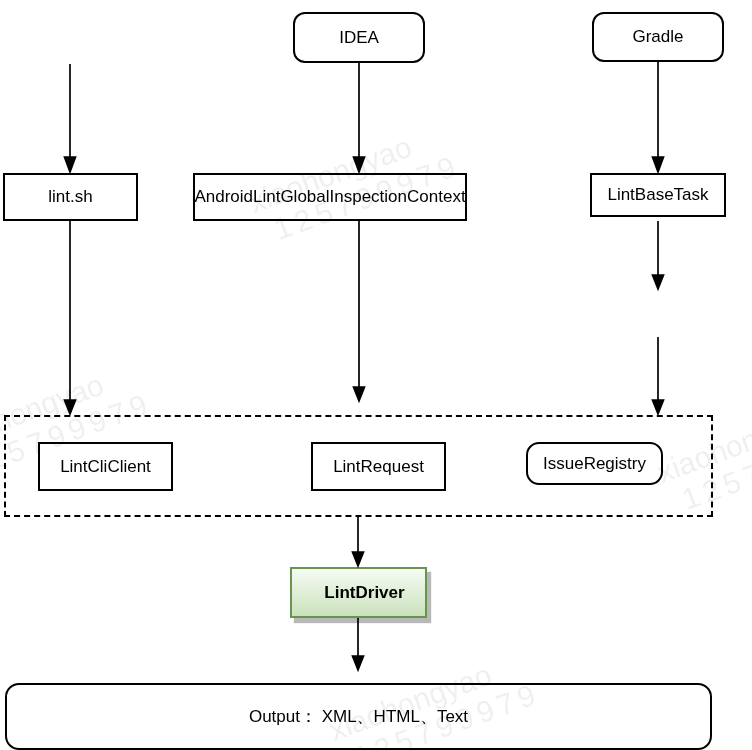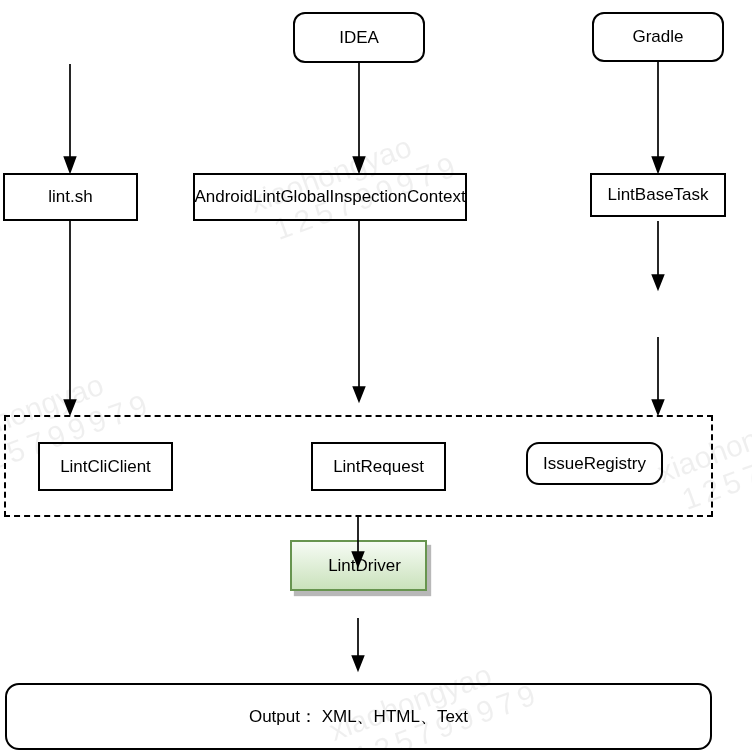--- a/index.html
+++ b/index.html
@@ -40,24 +40,24 @@
   #node-idea     { left: 293px; top: 12px;  width: 132px; height: 51px; }
   #node-gradle   { left: 592px; top: 12px;  width: 132px; height: 50px; }
   #node-lintsh   { left: 3px;   top: 173px; width: 135px; height: 48px; }
   #node-algic    { left: 193px; top: 173px; width: 274px; height: 48px; }
   #node-lintbasetask { left: 590px; top: 173px; width: 136px; height: 44px; }
   #node-lintgradleexecution { left: 565px; top: 290px; width: 186px; height: 47px; }
   #node-lintcliclient { left: 38px;  top: 442px; width: 135px; height: 49px; }
   #node-lintrequest   { left: 291px; top: 442px; width: 135px; height: 49px; margin-left: 20px; }
   #node-issueregistry { left: 526px; top: 442px; width: 137px; height: 43px; border-radius: 13px; }
   #node-lintdriver {
-    left: 290px; top: 540px; width: 137px; height: 51px;
+    left: 290px; top: 567px; width: 137px; height: 51px;
     border: 2px solid #67944f;
     background: linear-gradient(#f6fbf4, #cae2bc);
-    font-weight: normal;
+    font-weight: bold;
     box-shadow: 4px 5px 1px rgba(0,0,0,0.28);
     padding-left: 12px;
   }
   #node-output { left: 5px; top: 671px; width: 707px; height: 67px; }
   #arrow-layer {
     position: absolute;
     left: 0; top: 0;
     z-index: 3;
     pointer-events: none;
   }

